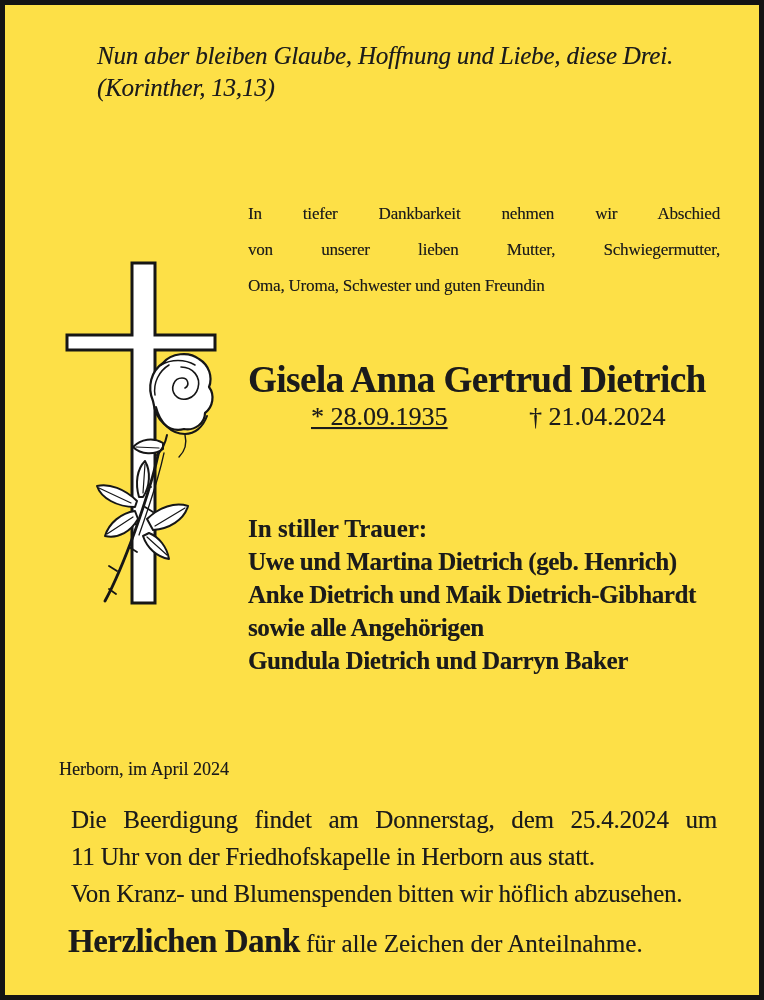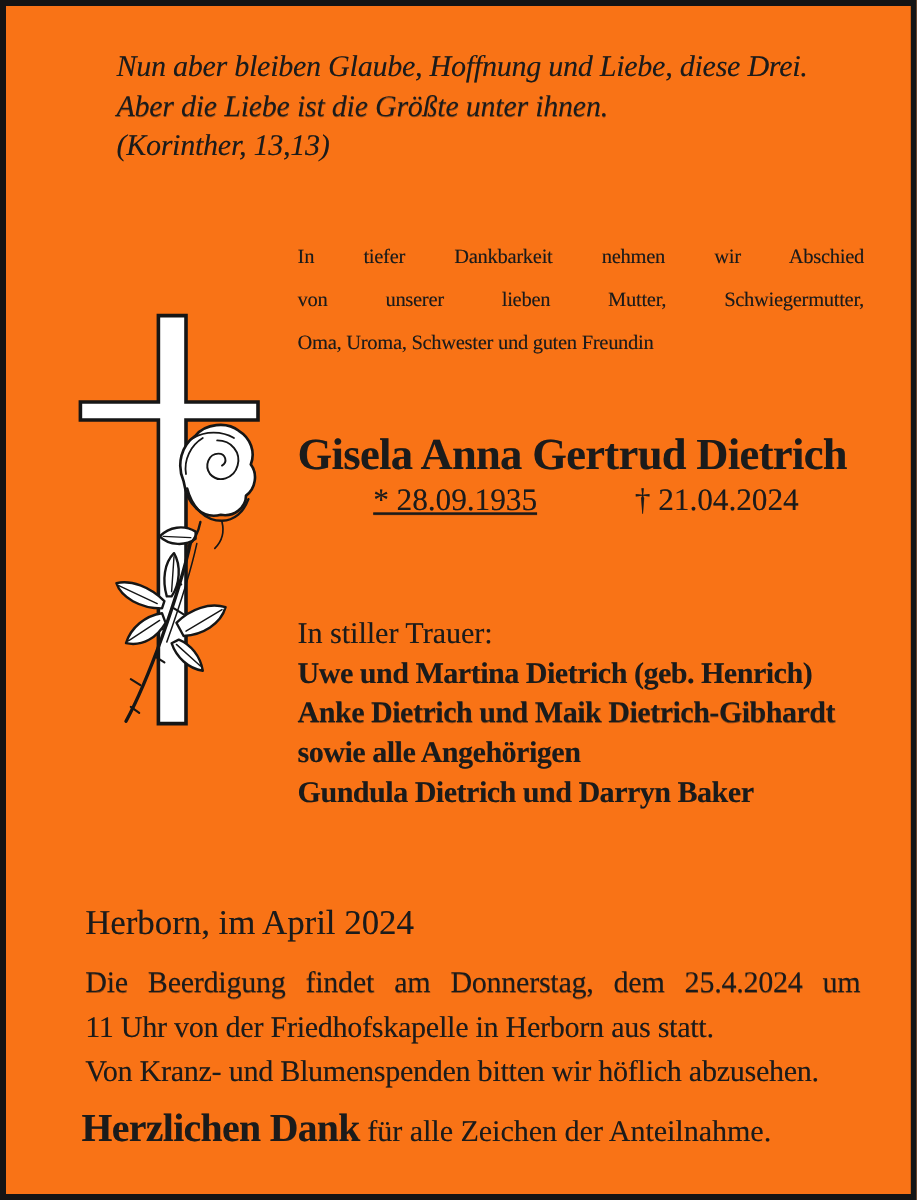--- a/index.html
+++ b/index.html
@@ -1,20 +1,20 @@
 <!DOCTYPE html>
 <html lang="de"><head>
 <meta charset="utf-8">
 <style>
   html,body{margin:0;padding:0;background:#ffffff;}
   .page{
     position:relative;
     width:764px;height:1000px;
     box-sizing:border-box;
-    background:#f97316;
+    background:#fde047;
     border:5px solid #141414;
     overflow:hidden;
     font-family:"Liberation Serif","DejaVu Serif",serif;
     color:#1b1b1b;
     text-shadow:0.2px 0.2px 0.35px rgba(25,25,25,0.45);
   }
   .abs{position:absolute;}
   .nowrap{white-space:nowrap;}
   .stretch{text-align:justify;text-align-last:justify;}
 
@@ -33,40 +33,39 @@
     left:243px;top:353px;
     font-size:37px;line-height:44px;font-weight:bold;letter-spacing:-0.5px;
     white-space:nowrap;
   }
 
   .dates{left:243px;top:395px;width:472px;font-size:26px;line-height:33px;}
   .dates .birth{margin-left:63px;text-decoration:underline;}
   .dates .death{margin-left:75px;}
 
   .mourners{left:243px;top:507px;font-size:25px;line-height:33px;}
-  .mourners .m-head{font-weight:normal;}
+  .mourners .m-head{font-weight:bold;}
   .mourners .m-name{font-weight:bold;letter-spacing:-0.4px;white-space:nowrap;}
 
-  .place{left:66px;top:748px;font-size:29px;line-height:33px;}
+  .place{left:54px;top:748px;font-size:18px;line-height:33px;}
 
   .funeral{left:66px;top:796px;width:646px;font-size:25px;line-height:37px;letter-spacing:-0.2px;}
 
   .thanks{left:63px;top:915px;font-size:25px;line-height:42px;white-space:nowrap;}
   .thanks .big{font-size:33px;font-weight:bold;letter-spacing:-0.5px;}
 
   .illu{left:52px;top:250px;}
 </style>
 </head>
 <body>
 
 <div class="page">
 
   <div class="abs quote">
     <div class="nowrap">Nun aber bleiben Glaube, Hoffnung und Liebe, diese Drei.</div>
-    <div class="nowrap">Aber die Liebe ist die Größte unter ihnen.</div>
     <div class="attr">(Korinther, 13,13)</div>
   </div>
 
   <svg class="abs illu" width="165" height="360" viewBox="0 0 165 360" aria-hidden="true">
     <g>
       <path d="M75,8 L98,8 L98,80 L158,80 L158,95 L98,95 L98,348 L75,348 L75,95 L10,95 L10,80 L75,80 Z" fill="#ffffff" stroke="#161616" stroke-width="3" stroke-linejoin="miter"></path>
     </g>
     <g stroke="#161616" stroke-linecap="round" stroke-linejoin="round" fill="none">
 
       <path d="M102,196 C96,224 88,248 78,276 C70,298 60,324 48,346" stroke-width="2.8"></path>

